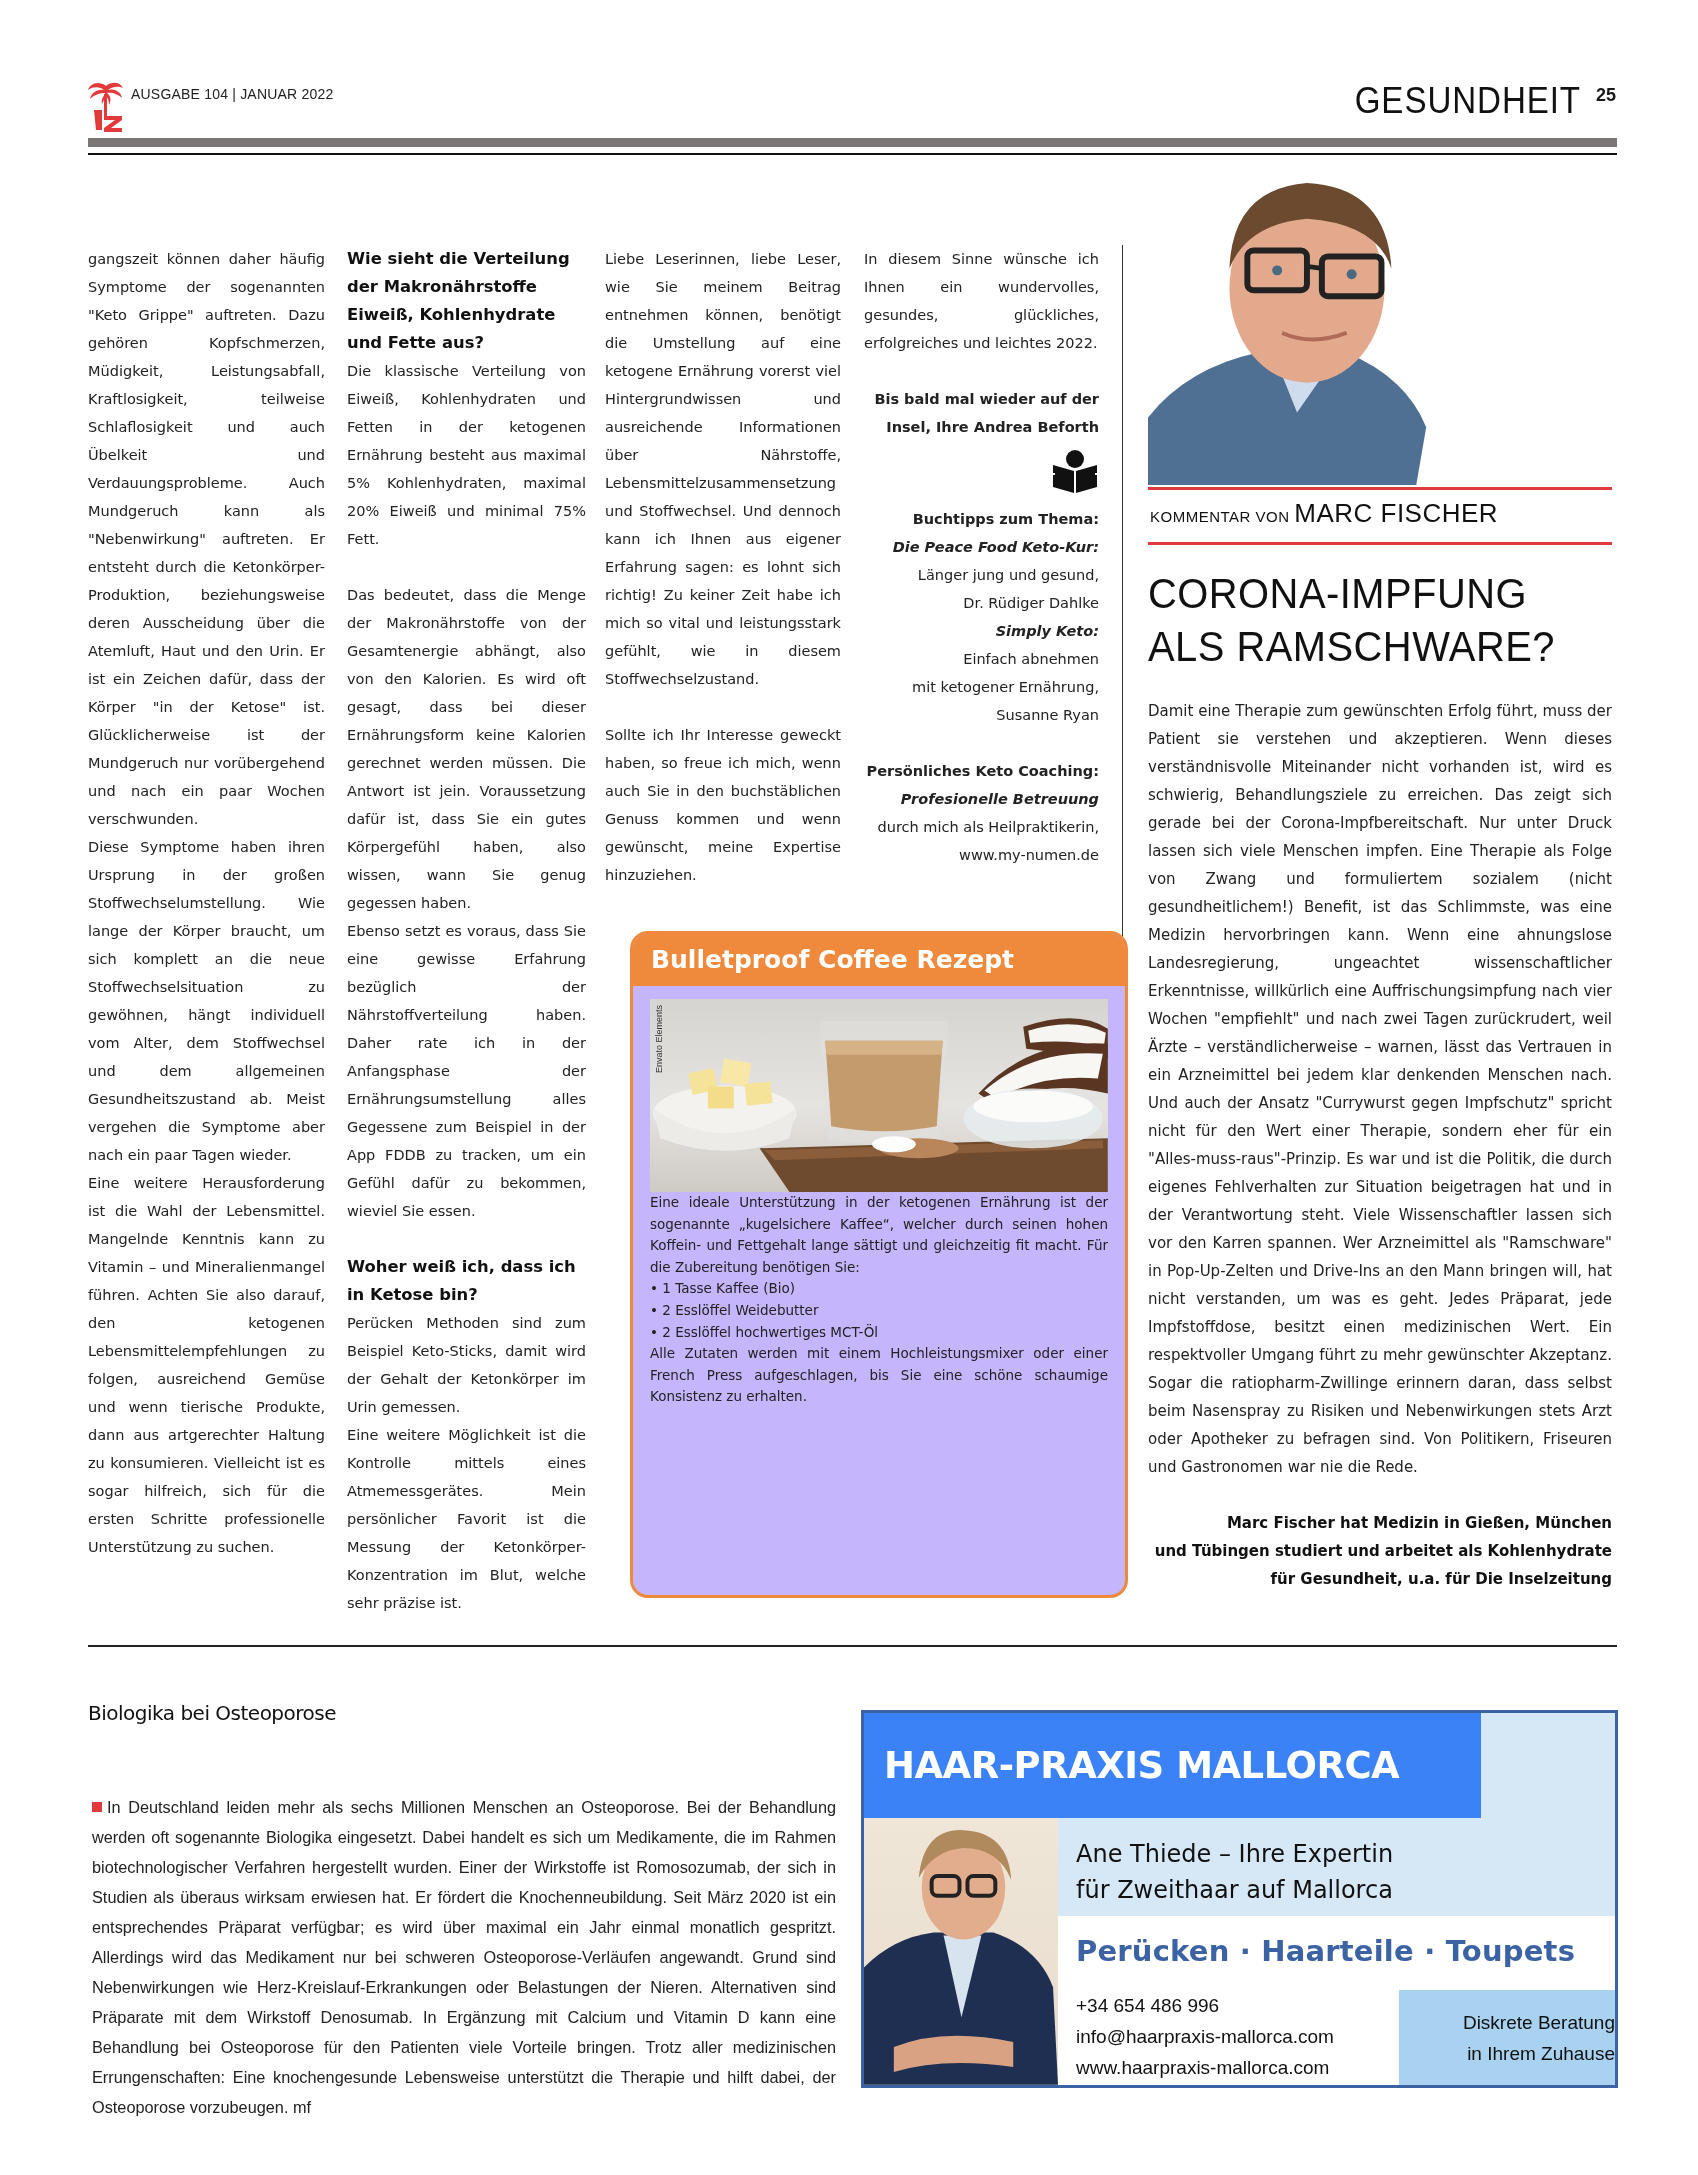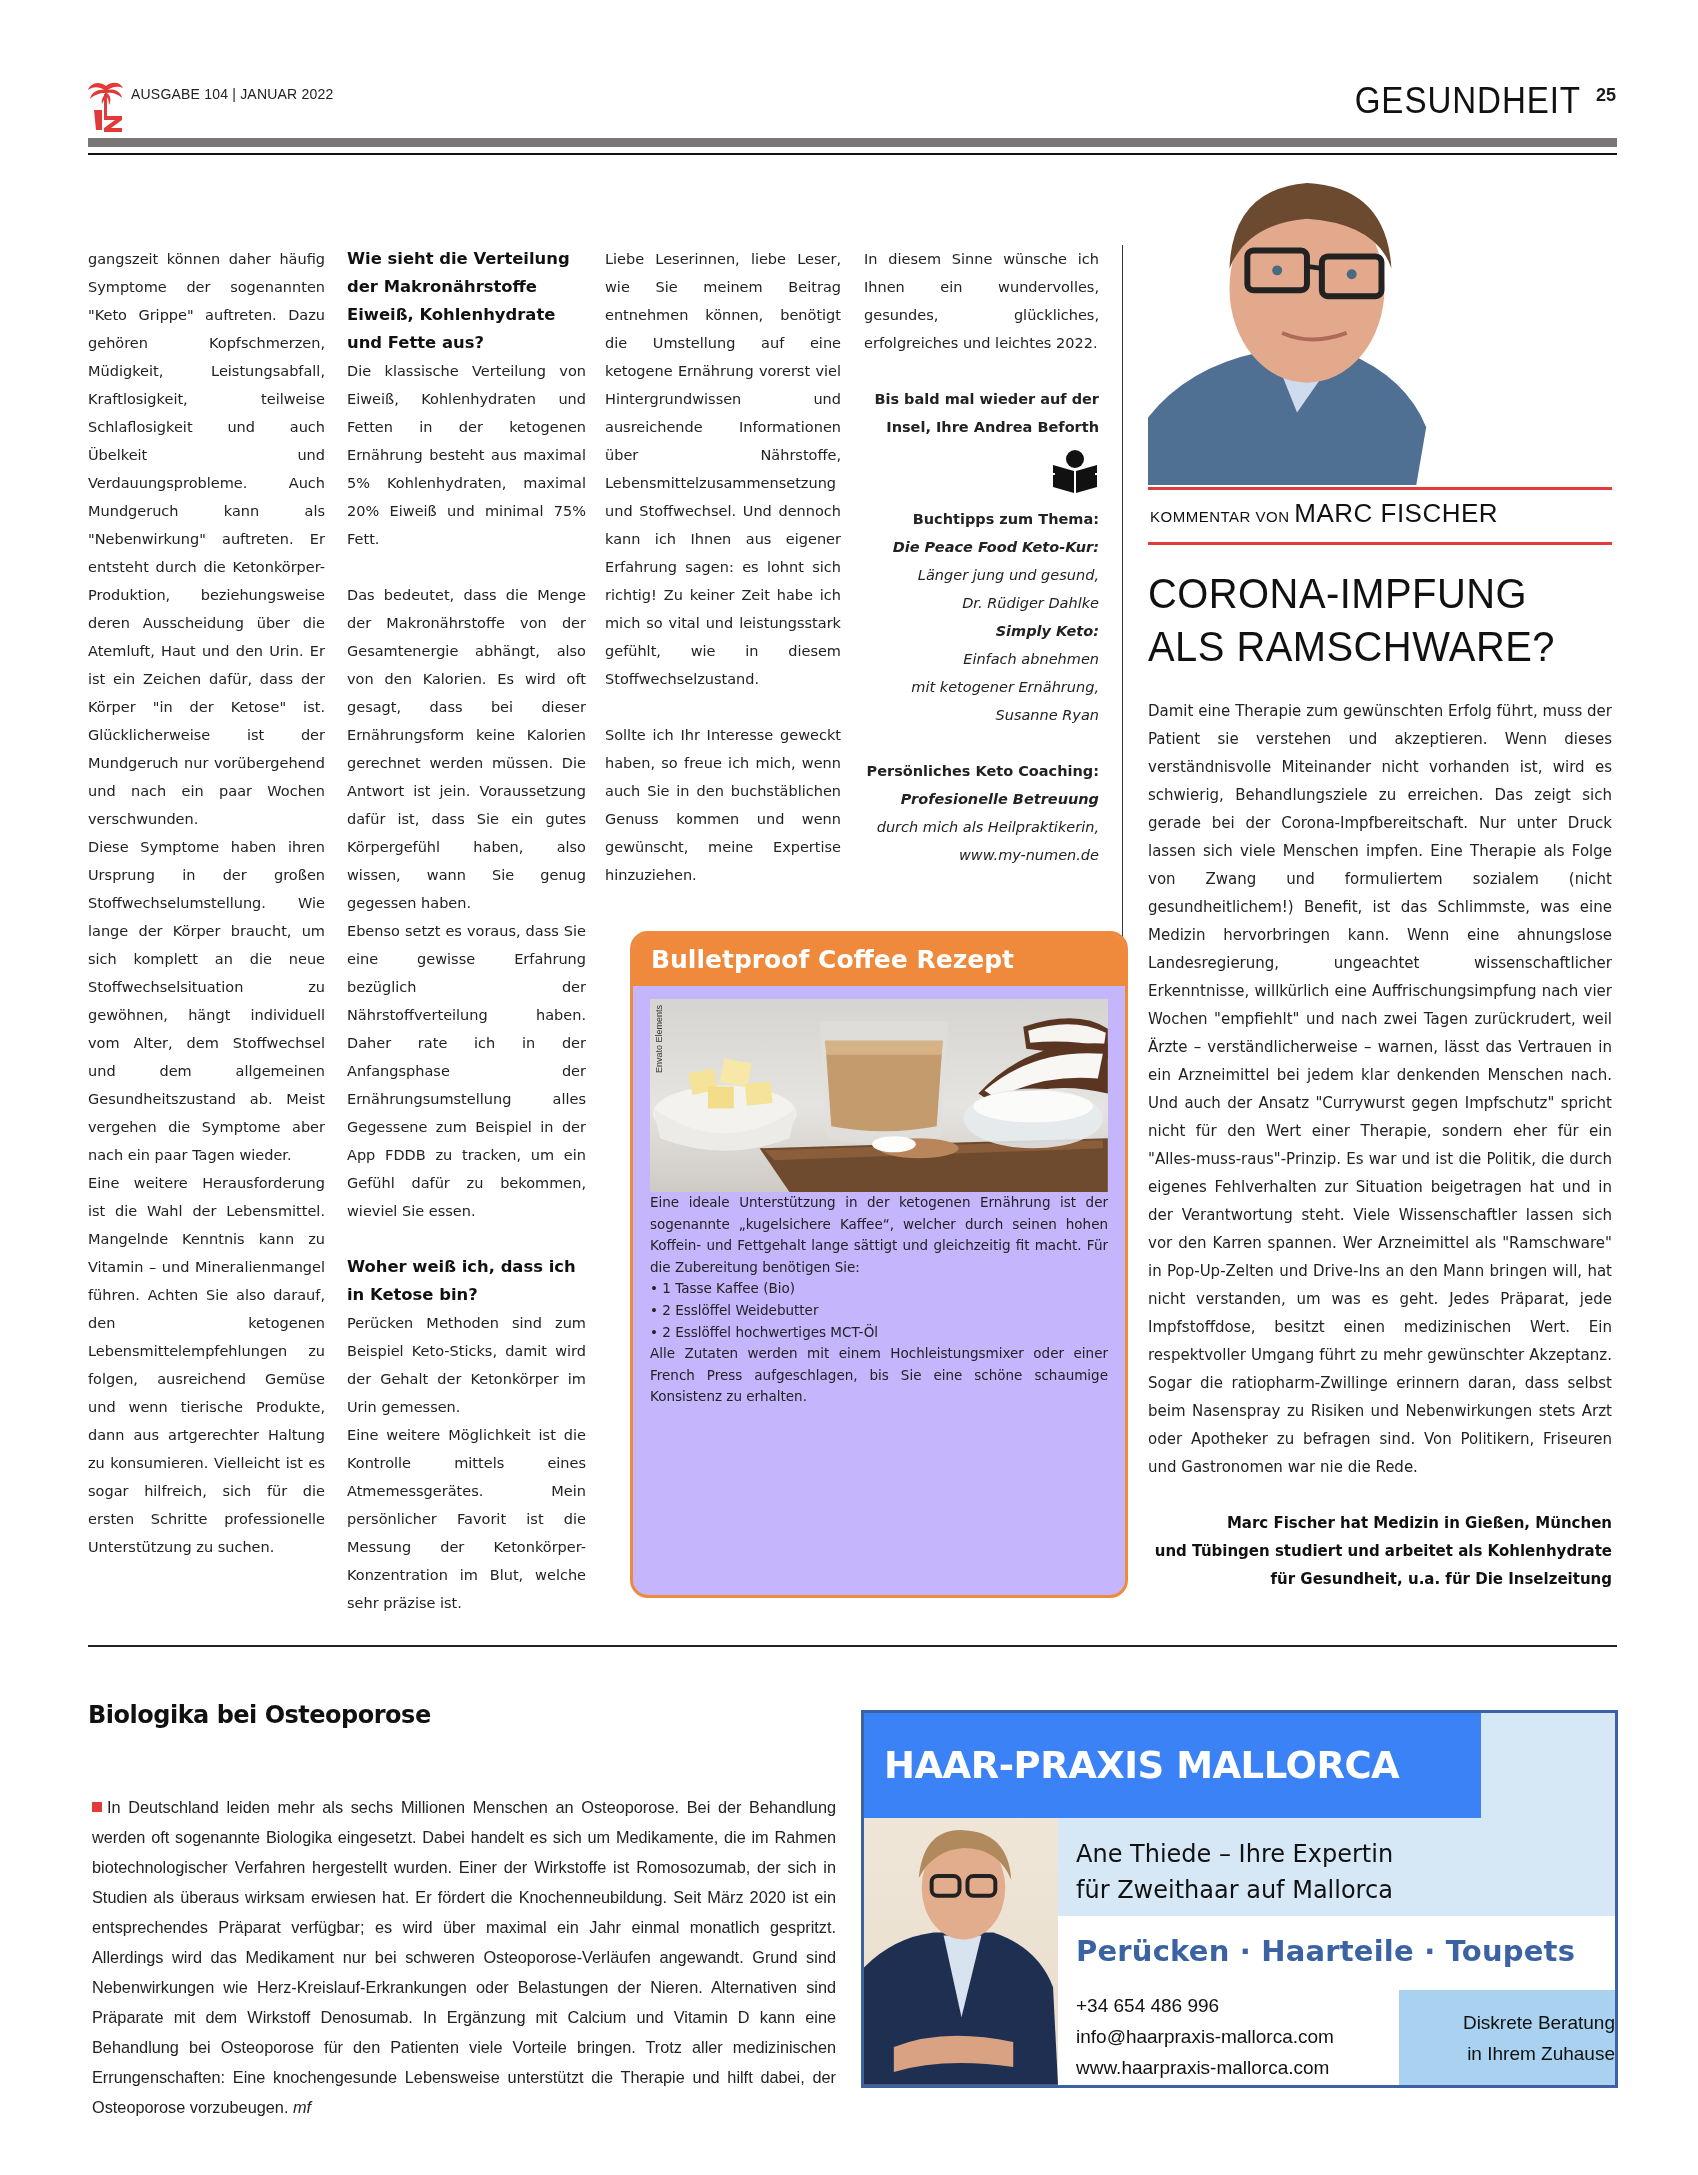--- a/index.html
+++ b/index.html
@@ -18,21 +18,21 @@
   .col { font-family: "DejaVu Sans", sans-serif; font-size: 14.5px; line-height: 28px; color: #222; text-align: justify; }
   .col p { margin: 0; }
   .col h3 { margin: 0; font-size: 16.4px; line-height: 28px; font-weight: bold; color: #111; text-align: left; }
   .gap { height: 28px; }
   .col1 { left: 88px; top: 245px; width: 237px; }
   .col2 { left: 347px; top: 245px; width: 239px; }
   .col3 { left: 605px; top: 245px; width: 236px; }
   .col4 { left: 864px; top: 245px; width: 235px; }
   .right { text-align: right; }
   .b { font-weight: bold; }
-  .i { font-style: italic; }
+  .i { }
   .bi { font-weight: bold; font-style: italic; }
   .book-icon { display: block; margin: 8px 0 12px auto; width: 48px; height: 44px; }
 
   .vrule { left: 1122px; top: 245px; width: 1px; height: 1343px; background: #333; }
 
   
   .recipe { left: 630px; top: 931px; width: 492px; height: 661px; border: 3px solid #ef8a3c; border-radius: 18px; background: #c4b5fd; overflow: hidden; }
   .recipe-head { height: 52px; background: #ef8a3c; color: #fff; font-family: "DejaVu Sans", sans-serif; font-weight: bold; font-size: 25px; line-height: 52px; padding-left: 18px; }
   .recipe-img { margin: 13px 0 0 17px; width: 458px; height: 193px; position: relative; overflow: hidden; background: linear-gradient(180deg, #d6d4d1 0%, #e6e4e1 55%, #cfcac4 100%); }
   .credit { position: absolute; left: 4px; top: 6px; writing-mode: vertical-rl; transform: rotate(180deg); font-family: "Liberation Sans", sans-serif; font-size: 9px; color: #333; }
@@ -45,21 +45,21 @@
   .kommentar { left: 1150px; top: 498px; font-family: "Liberation Sans", sans-serif; font-size: 15px; letter-spacing: 0.5px; color: #111; }
   .kommentar .name { font-size: 26px; letter-spacing: 0.5px; }
   .headline { left: 1148px; top: 567px; font-family: "Liberation Sans", sans-serif; font-size: 42px; line-height: 53px; letter-spacing: 0.5px; color: #111; font-weight: normal; transform: scaleX(0.95); transform-origin: left; }
   .comment-body { left: 1148px; top: 697px; width: 464px; font-size: 15px; line-height: 28px; color: #222; text-align: justify; }
   .comment-body p { margin: 0; }
   .bio { left: 1148px; top: 1509px; width: 464px; text-align: right; font-size: 15px; line-height: 28px; font-weight: bold; color: #111; }
 
   .sepline { left: 88px; top: 1645px; width: 1529px; height: 2px; background: #222; }
 
   
-  .bio-title { left: 88px; top: 1701px; font-family: "DejaVu Sans", sans-serif; font-size: 24px; font-weight: bold; color: #111; letter-spacing: -0.5px; }
+  .bio-title { left: 88px; top: 1701px; font-family: "DejaVu Sans", sans-serif; font-size: 20px; font-weight: normal; color: #111; letter-spacing: -0.5px; }
   .bio-text { left: 88px; top: 1788px; width: 752px; font-family: "Liberation Sans", sans-serif; font-size: 16.3px; line-height: 30px; color: #222; text-align: justify; }
   .bio-text p { margin: 4px; }
   .redsq { display: inline-block; width: 10px; height: 10px; background: #e23a3a; margin-right: 5px; vertical-align: 1px; }
 
   
   .ad { left: 861px; top: 1710px; width: 751px; height: 372px; border: 3px solid #3b63a3; background: #d6e8f6; overflow: hidden; }
   .ad-head { position: absolute; left: 0; top: 0; width: 597px; height: 105px; background: #3b82f6; color: #fff; font-family: "DejaVu Sans", sans-serif; font-weight: bold; font-size: 37px; line-height: 105px; padding-left: 20px; letter-spacing: -0.5px; }
   .ad-photo { position: absolute; left: 0; top: 105px; width: 194px; height: 267px; background: linear-gradient(180deg, #efe6d8, #e8dccb); overflow: hidden; }
   .ad-tag { position: absolute; left: 212px; top: 123px; font-size: 24px; line-height: 36px; color: #111; }
   .ad-white { position: absolute; left: 194px; top: 203px; width: 557px; height: 169px; background: #fff; }

